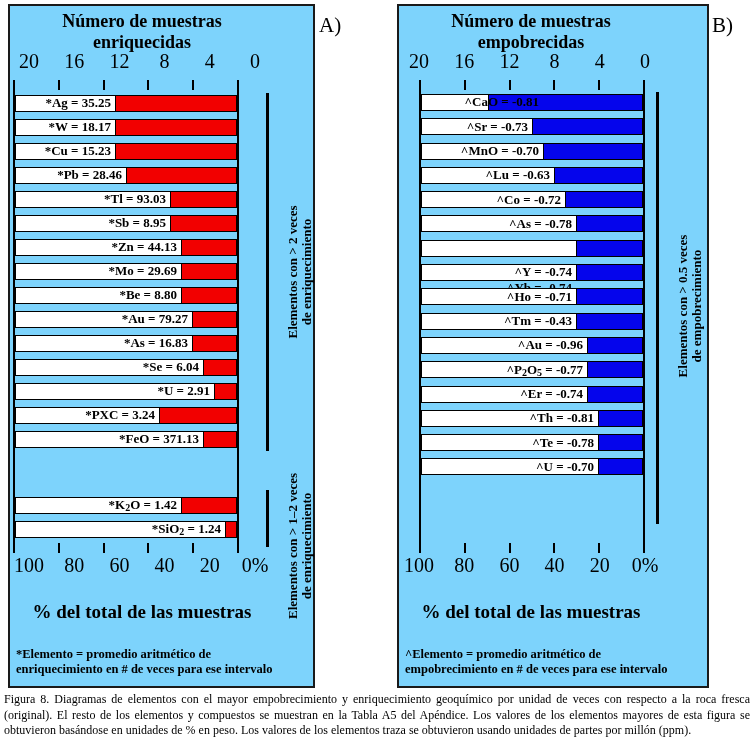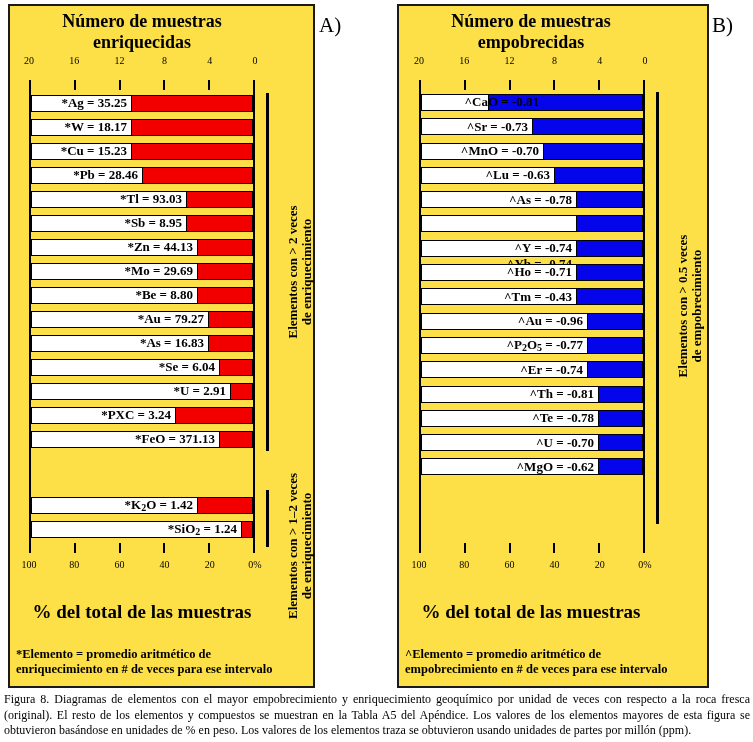--- a/index.html
+++ b/index.html
@@ -1,37 +1,37 @@
 <!DOCTYPE html>
 <html><head>
 <meta charset="utf-8">
 <style>
   html,body{margin:0;padding:0;background:#fff;}
   body{width:753px;height:742px;overflow:hidden;position:relative;
        font-family:"Liberation Serif",serif;color:#000;}
   .page{position:absolute;inset:0;background:#fff;}
 
-  .panel{position:absolute;top:4px;height:680px;border:2px solid #1a1a1a;background:#fde047;}
+  .panel{position:absolute;top:4px;height:680px;border:2px solid #1a1a1a;background:#7dd3fc;}
   .panel-a{left:8px;width:303px;}
   .panel-b{left:397px;width:308px;}
 
   .corner-label{position:absolute;top:14px;font-size:21px;line-height:22px;}
   .corner-a{left:319px;}
   .corner-b{left:712px;}
 
   .title{position:absolute;top:5px;left:19px;width:226px;text-align:center;
          font-weight:bold;font-size:18px;line-height:21px;}
 
-  .axis-nums{position:absolute;left:19px;width:226px;height:16px;font-size:10px;line-height:16px;}
+  .axis-nums{position:absolute;left:19px;width:226px;height:16px;font-size:20px;line-height:16px;}
   .panel-b .axis-nums{left:20px;}
   .axis-nums.top{top:47px;}
   .axis-nums.bottom{top:551px;}
   .axis-num{position:absolute;top:0;transform:translateX(-50%);white-space:nowrap;}
 
-  .plot{position:absolute;left:19px;top:74px;width:226px;height:473px;
+  .plot{position:absolute;left:3px;top:74px;width:226px;height:473px;
         border-left:2px solid #000;border-right:2px solid #000;box-sizing:border-box;}
   .panel-b .plot{left:20px;}
 
   .ticksrow{position:absolute;left:0;width:100%;height:10px;}
   .ticksrow.top{top:0;}
   .ticksrow.bottom{bottom:0;}
   .tick{position:absolute;top:0;width:2px;height:10px;background:#000;transform:translateX(-1px);}
   .t20{left:20%}.t40{left:40%}.t60{left:60%}.t80{left:80%}
 
   .rows{position:absolute;left:0;width:100%;display:flex;flex-direction:column;gap:7px;}
@@ -263,20 +263,24 @@
           <div class="row">
             <div class="bar" style="width: 45%;"></div>
             <span class="bar-label subable" style="right: calc(45% + 4px);">^MnO = -0.70</span>
           </div>
 
           <div class="row">
             <div class="bar" style="width: 40%;"></div>
             <span class="bar-label subable" style="right: calc(40% + 4px);">^Lu = -0.63</span>
           </div>
 
+          <div class="row">
+            <div class="bar" style="width: 35%;"></div>
+            <span class="bar-label subable" style="right: calc(35% + 4px);">^Co = -0.72</span>
+          </div>
 
           <div class="row">
             <div class="bar" style="width: 30%;"></div>
             <span class="bar-label subable" style="right: calc(30% + 4px);">^As = -0.78</span>
           </div>
 
           <div class="row">
             <div class="bar" style="width: 30%;"></div>
             <span class="bar-label subable" style="right: calc(30% + 4px); margin-top: 40px;">^Yb = -0.74</span>
           </div>
@@ -319,24 +323,20 @@
           <div class="row">
             <div class="bar" style="width: 20%;"></div>
             <span class="bar-label subable" style="right: calc(20% + 4px);">^Te = -0.78</span>
           </div>
 
           <div class="row">
             <div class="bar" style="width: 20%;"></div>
             <span class="bar-label subable" style="right: calc(20% + 4px);">^U = -0.70</span>
           </div>
 
-          <div class="row">
-            <div class="bar" style="width: 20%;"></div>
-            <span class="bar-label subable" style="right: calc(20% + 4px);">^MgO = -0.62</span>
-          </div>
 
       </div>
 
       <div class="ticksrow bottom">
         <div class="tick t20"></div>
         <div class="tick t40"></div>
         <div class="tick t60"></div>
         <div class="tick t80"></div>
       </div>
     </div>

